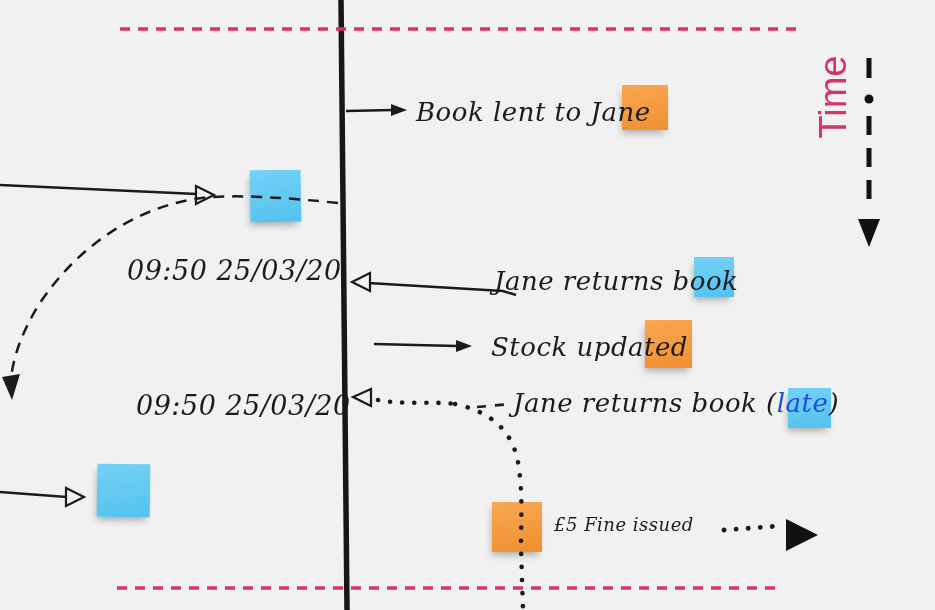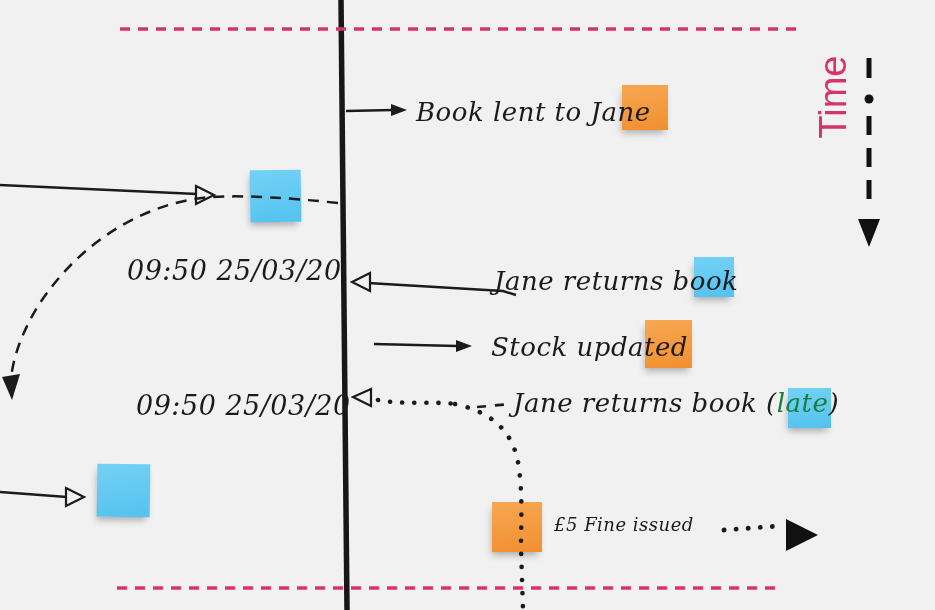--- a/index.html
+++ b/index.html
@@ -21,21 +21,21 @@
 
   
   .hand{
     position:absolute;
     font-family:"DejaVu Serif", serif;
     font-style:italic;
     color:#1b1b1b;
     white-space:nowrap;
     letter-spacing:.5px;
   }
-  .late{color:#15803d;}
+  .late{color:#1d4ed8;}
 
   
   .time-label{
     position:absolute;
     left:770px;top:75px;width:126px;height:44px;
     display:flex;align-items:center;justify-content:center;
     transform:rotate(-90deg);
     font-family:"Liberation Sans", sans-serif;
     font-size:38px;
     color:#d6336c;

